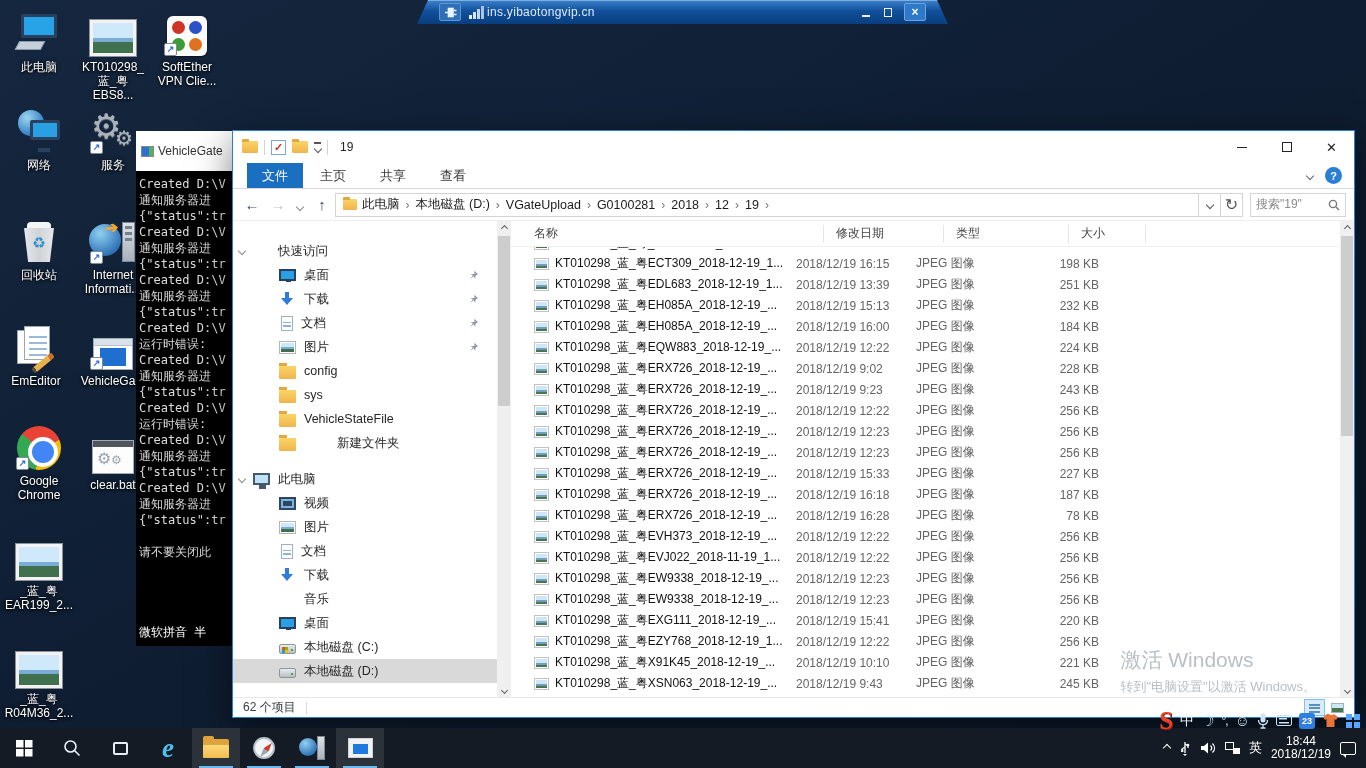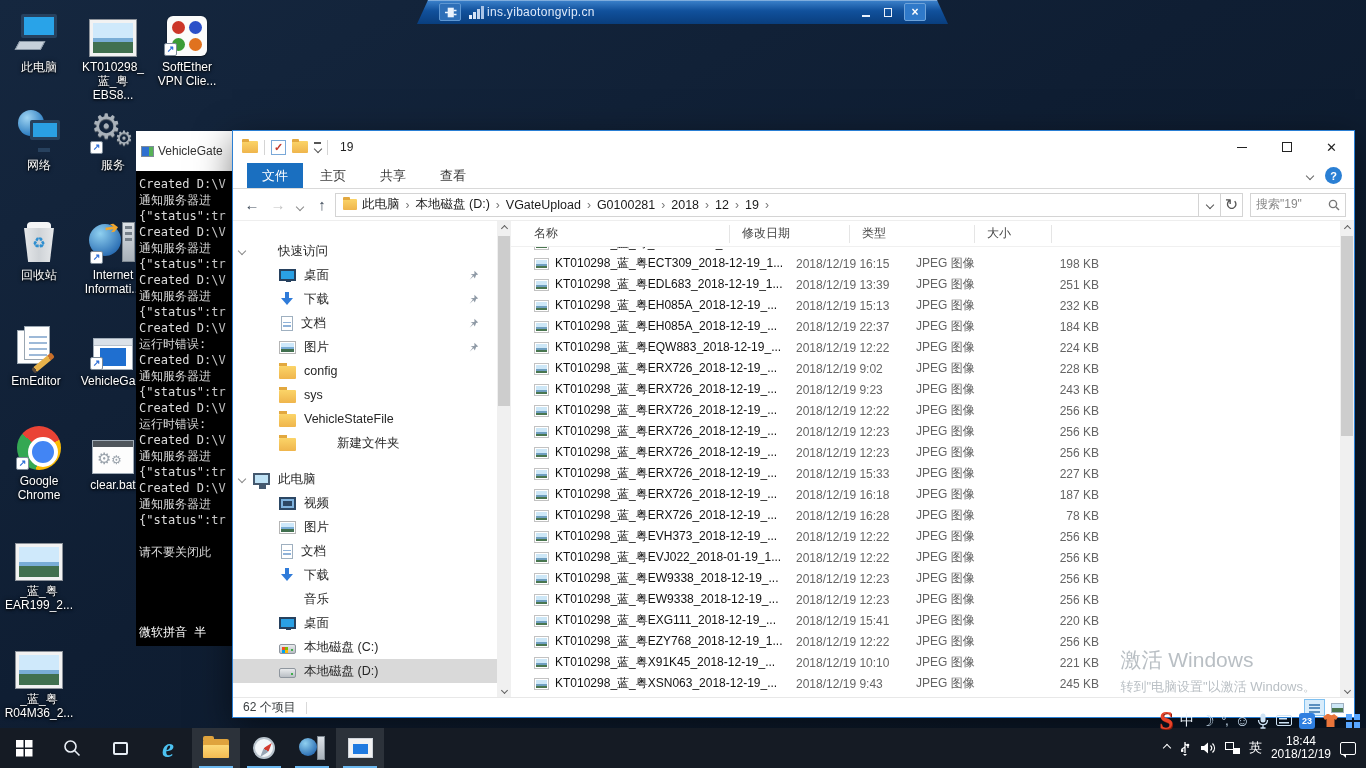--- a/index.html
+++ b/index.html
@@ -162,21 +162,21 @@
   .sbar .arr{position:absolute;left:0;width:14px;height:14px;color:#606060;display:flex;align-items:center;justify-content:center;}
   .sbar .arr .cv{width:5px;height:5px;}
   .sbar .thumb{position:absolute;left:1px;width:12px;background:#cdcdcd;}
   #navsb{left:264px;}
   #listsb{right:0;}
   
   #filelist{position:absolute;left:278px;top:0;right:14px;bottom:0;overflow:hidden;}
   .lheader{height:26px;display:flex;align-items:center;border-bottom:1px solid #f0f0f0;color:#444;font-size:12px;}
   .lh{height:18px;display:flex;align-items:center;border-right:1px solid #e5e5e5;padding-left:12px;}
   .lh.c-name{padding-left:23px;}
-  .c-name{width:219px;flex:none;}
+  .c-name{width:313px;flex:none;}
   .c-date{width:120px;flex:none;}
   .c-type{width:125px;flex:none;}
   .c-size{width:77px;flex:none;}
   .partialrow{height:6px;overflow:hidden;position:relative;}
   .partialrow .inner{position:absolute;left:0;top:-14px;}
   .frow{height:21px;display:flex;align-items:center;font-size:12px;}
   .frow .fname{width:273px;flex:none;display:flex;align-items:center;color:#121212;white-space:nowrap;overflow:hidden;}
   .fic{width:15px;height:12px;flex:none;margin:0 6px 0 23px;border:1px solid #c2c2c2;box-shadow:inset 0 0 0 1px #fff;
     background:linear-gradient(180deg,#cde7f7 0 52%,#6f9fc0 52% 68%,#49764f 68% 100%);}
   .frow .fdate{width:120px;flex:none;padding-left:12px;color:#646464;}
@@ -624,21 +624,21 @@
               </span>
               <span class="fdate">2018/12/19 15:13</span>
               <span class="ftype">JPEG 图像</span>
               <span class="fsize">232 KB</span>
             </div>
             <div class="frow">
               <span class="fname">
                 <span class="fic"></span>
                 <span class="nm">KT010298_蓝_粤EH085A_2018-12-19_...</span>
               </span>
-              <span class="fdate">2018/12/19 22:37</span>
+              <span class="fdate">2018/12/19 16:00</span>
               <span class="ftype">JPEG 图像</span>
               <span class="fsize">184 KB</span>
             </div>
             <div class="frow">
               <span class="fname">
                 <span class="fic"></span>
                 <span class="nm">KT010298_蓝_粤EQW883_2018-12-19_...</span>
               </span>
               <span class="fdate">2018/12/19 12:22</span>
               <span class="ftype">JPEG 图像</span>
@@ -721,21 +721,21 @@
                 <span class="fic"></span>
                 <span class="nm">KT010298_蓝_粤EVH373_2018-12-19_...</span>
               </span>
               <span class="fdate">2018/12/19 12:22</span>
               <span class="ftype">JPEG 图像</span>
               <span class="fsize">256 KB</span>
             </div>
             <div class="frow">
               <span class="fname">
                 <span class="fic"></span>
-                <span class="nm">KT010298_蓝_粤EVJ022_2018-01-19_1...</span>
+                <span class="nm">KT010298_蓝_粤EVJ022_2018-11-19_1...</span>
               </span>
               <span class="fdate">2018/12/19 12:22</span>
               <span class="ftype">JPEG 图像</span>
               <span class="fsize">256 KB</span>
             </div>
             <div class="frow">
               <span class="fname">
                 <span class="fic"></span>
                 <span class="nm">KT010298_蓝_粤EW9338_2018-12-19_...</span>
               </span>

